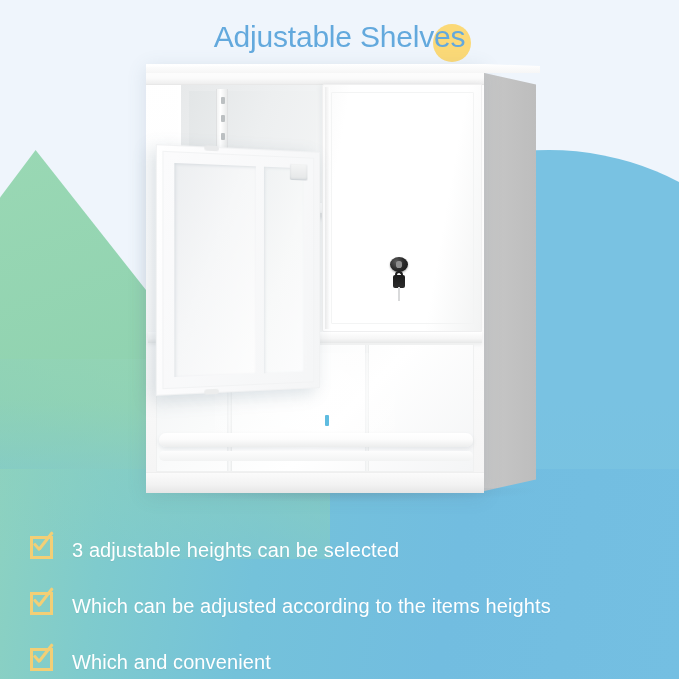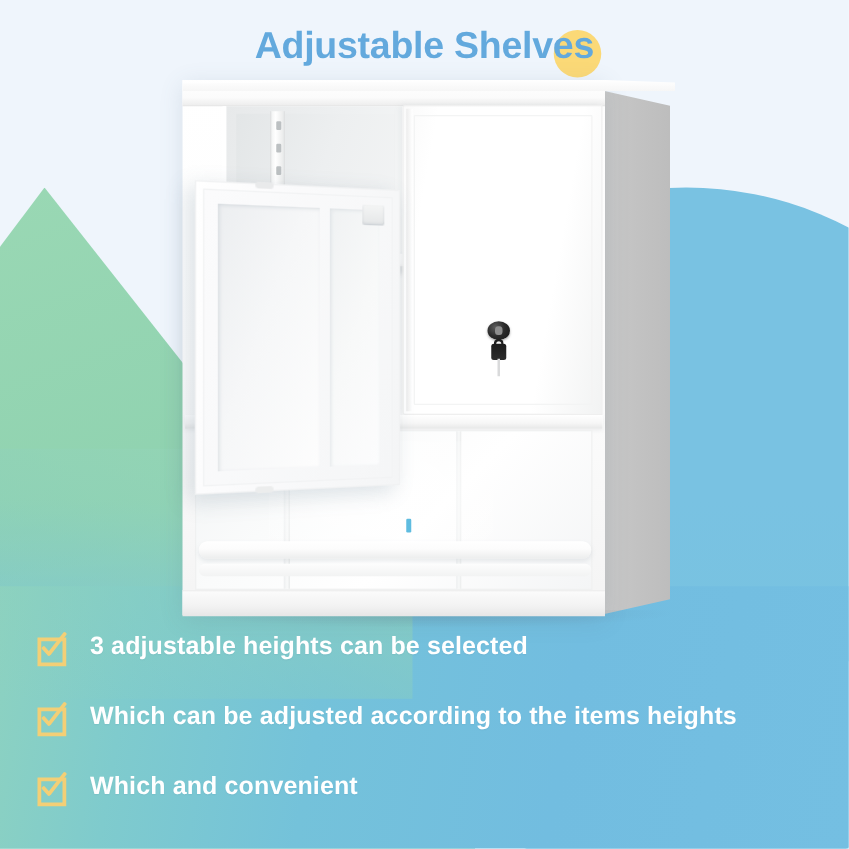--- a/index.html
+++ b/index.html
@@ -86,21 +86,21 @@
     top: 4px;
     width: 38px;
     height: 38px;
     border-radius: 50%;
     background: #fbd977;
   }
   .title-text {
     position: relative;
     z-index: 2;
     font-size: 30px;
-    font-weight: bold;
+    font-weight: normal;
     letter-spacing: -0.2px;
     color: #63a9dd;
     white-space: nowrap;
   }
 
   
   .cabinet {
     position: absolute;
     left: 146px;
     top: 64px;
@@ -468,23 +468,22 @@
 
   
   .bullets {
     position: absolute;
     left: 28px;
     top: 506px;
     width: 630px;
   }
   .bullet-row {
     display: flex;
-    align-items: flex-start;
+    align-items: flex-end;
     height: 56px;
-    font-weight: bold;
   }
   .check-icon {
     flex: 0 0 auto;
     width: 30px;
     height: 30px;
     position: relative;
     margin-right: 14px;
   }
   .check-box {
     position: absolute;

